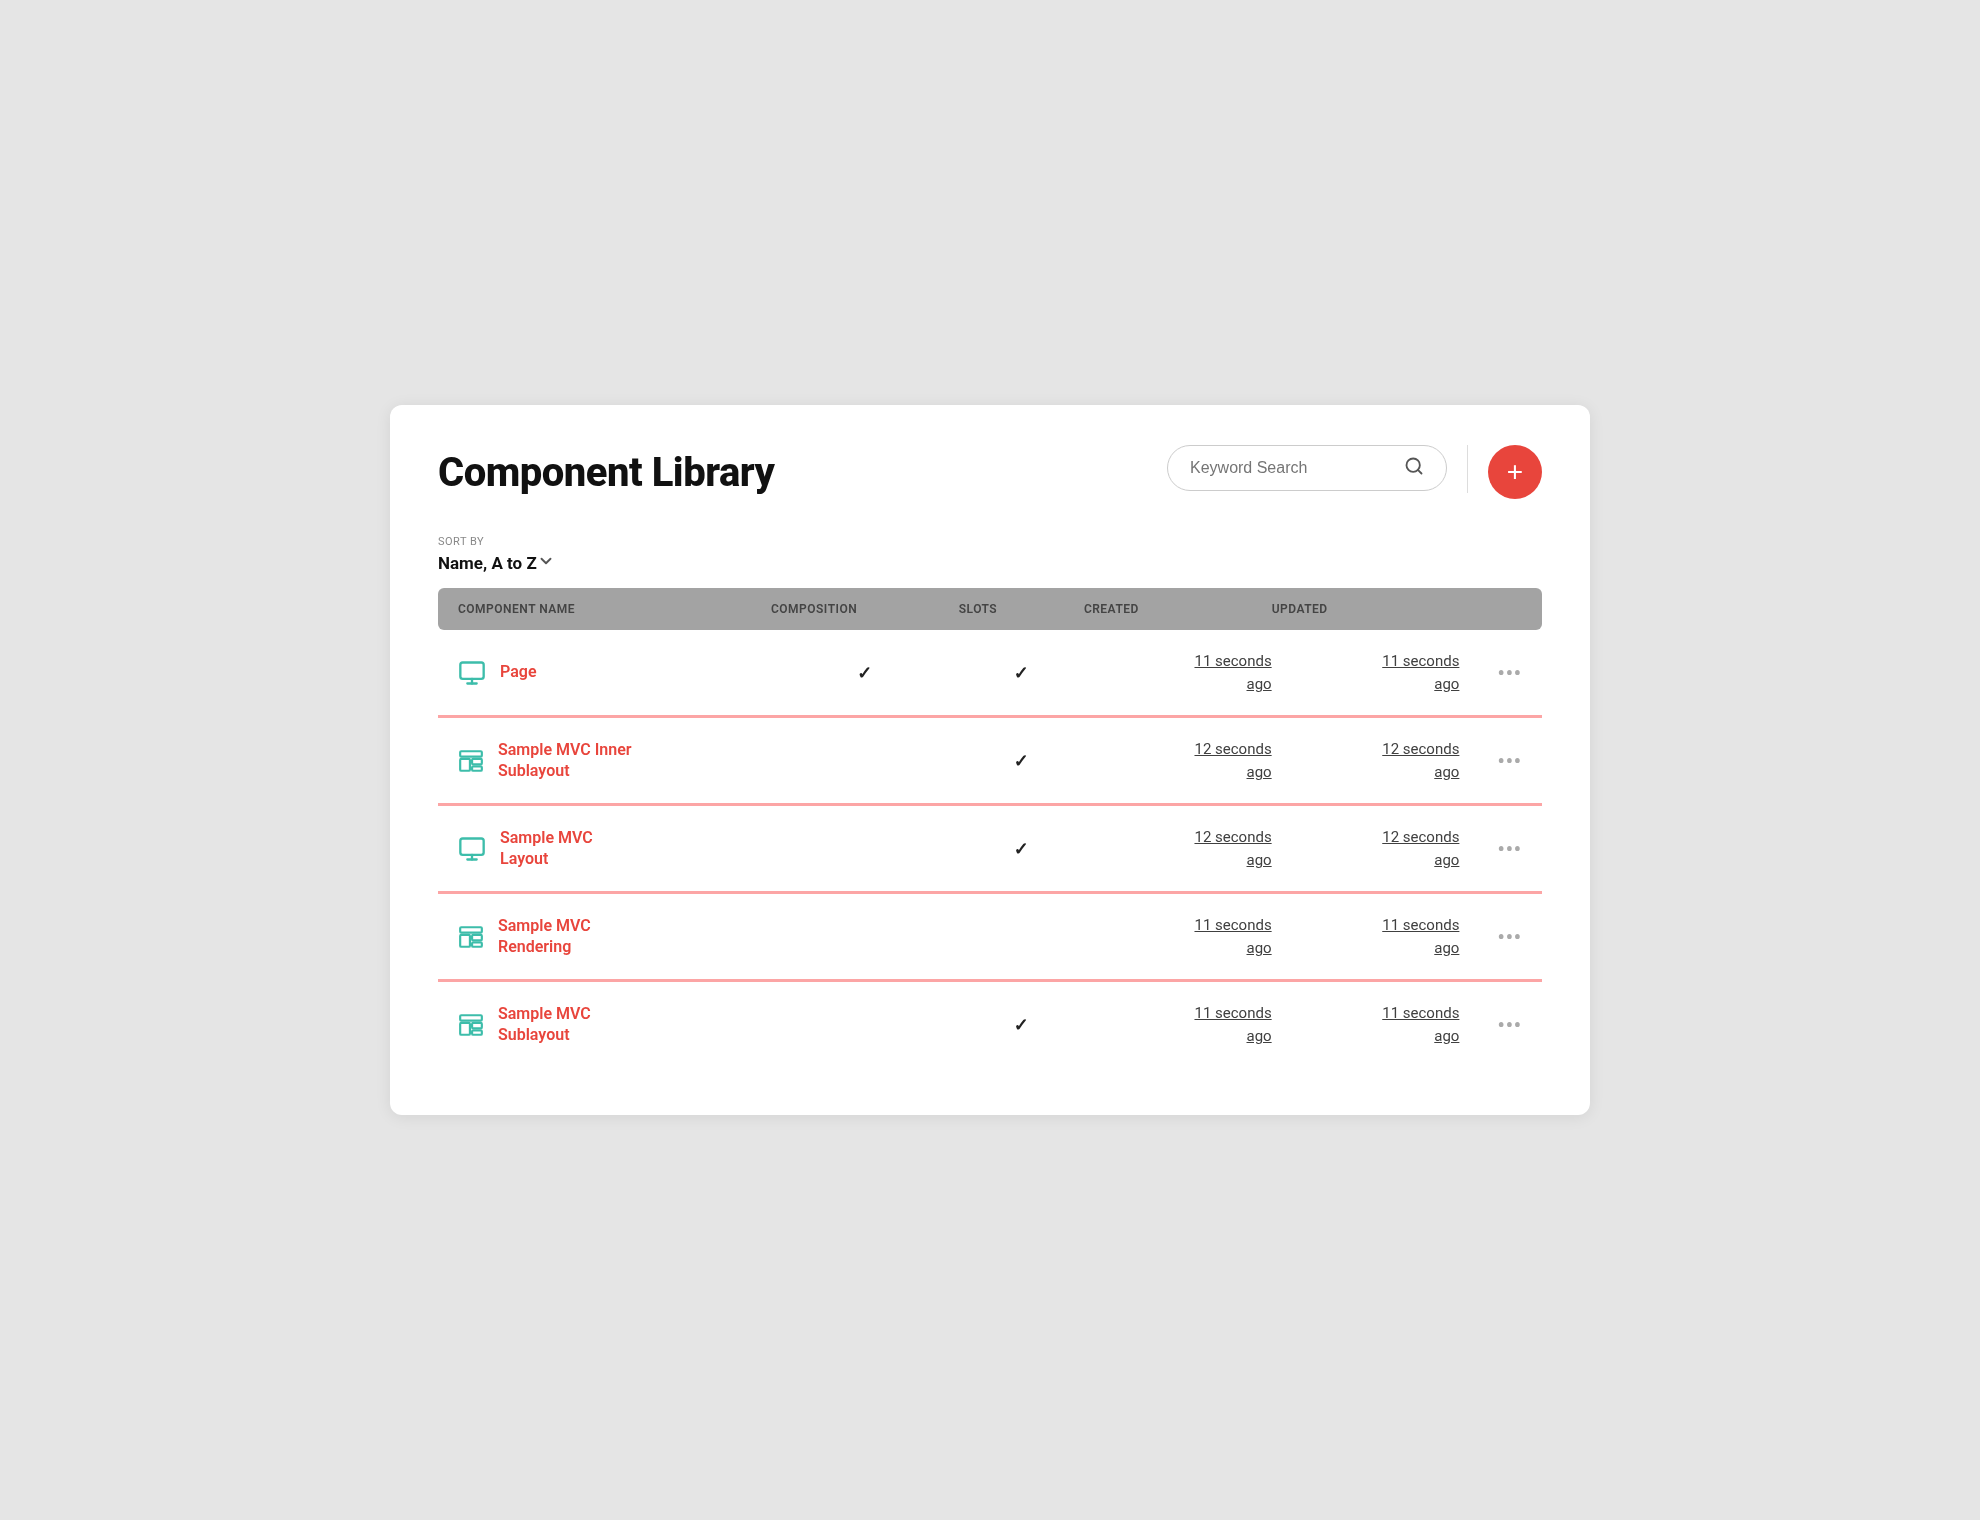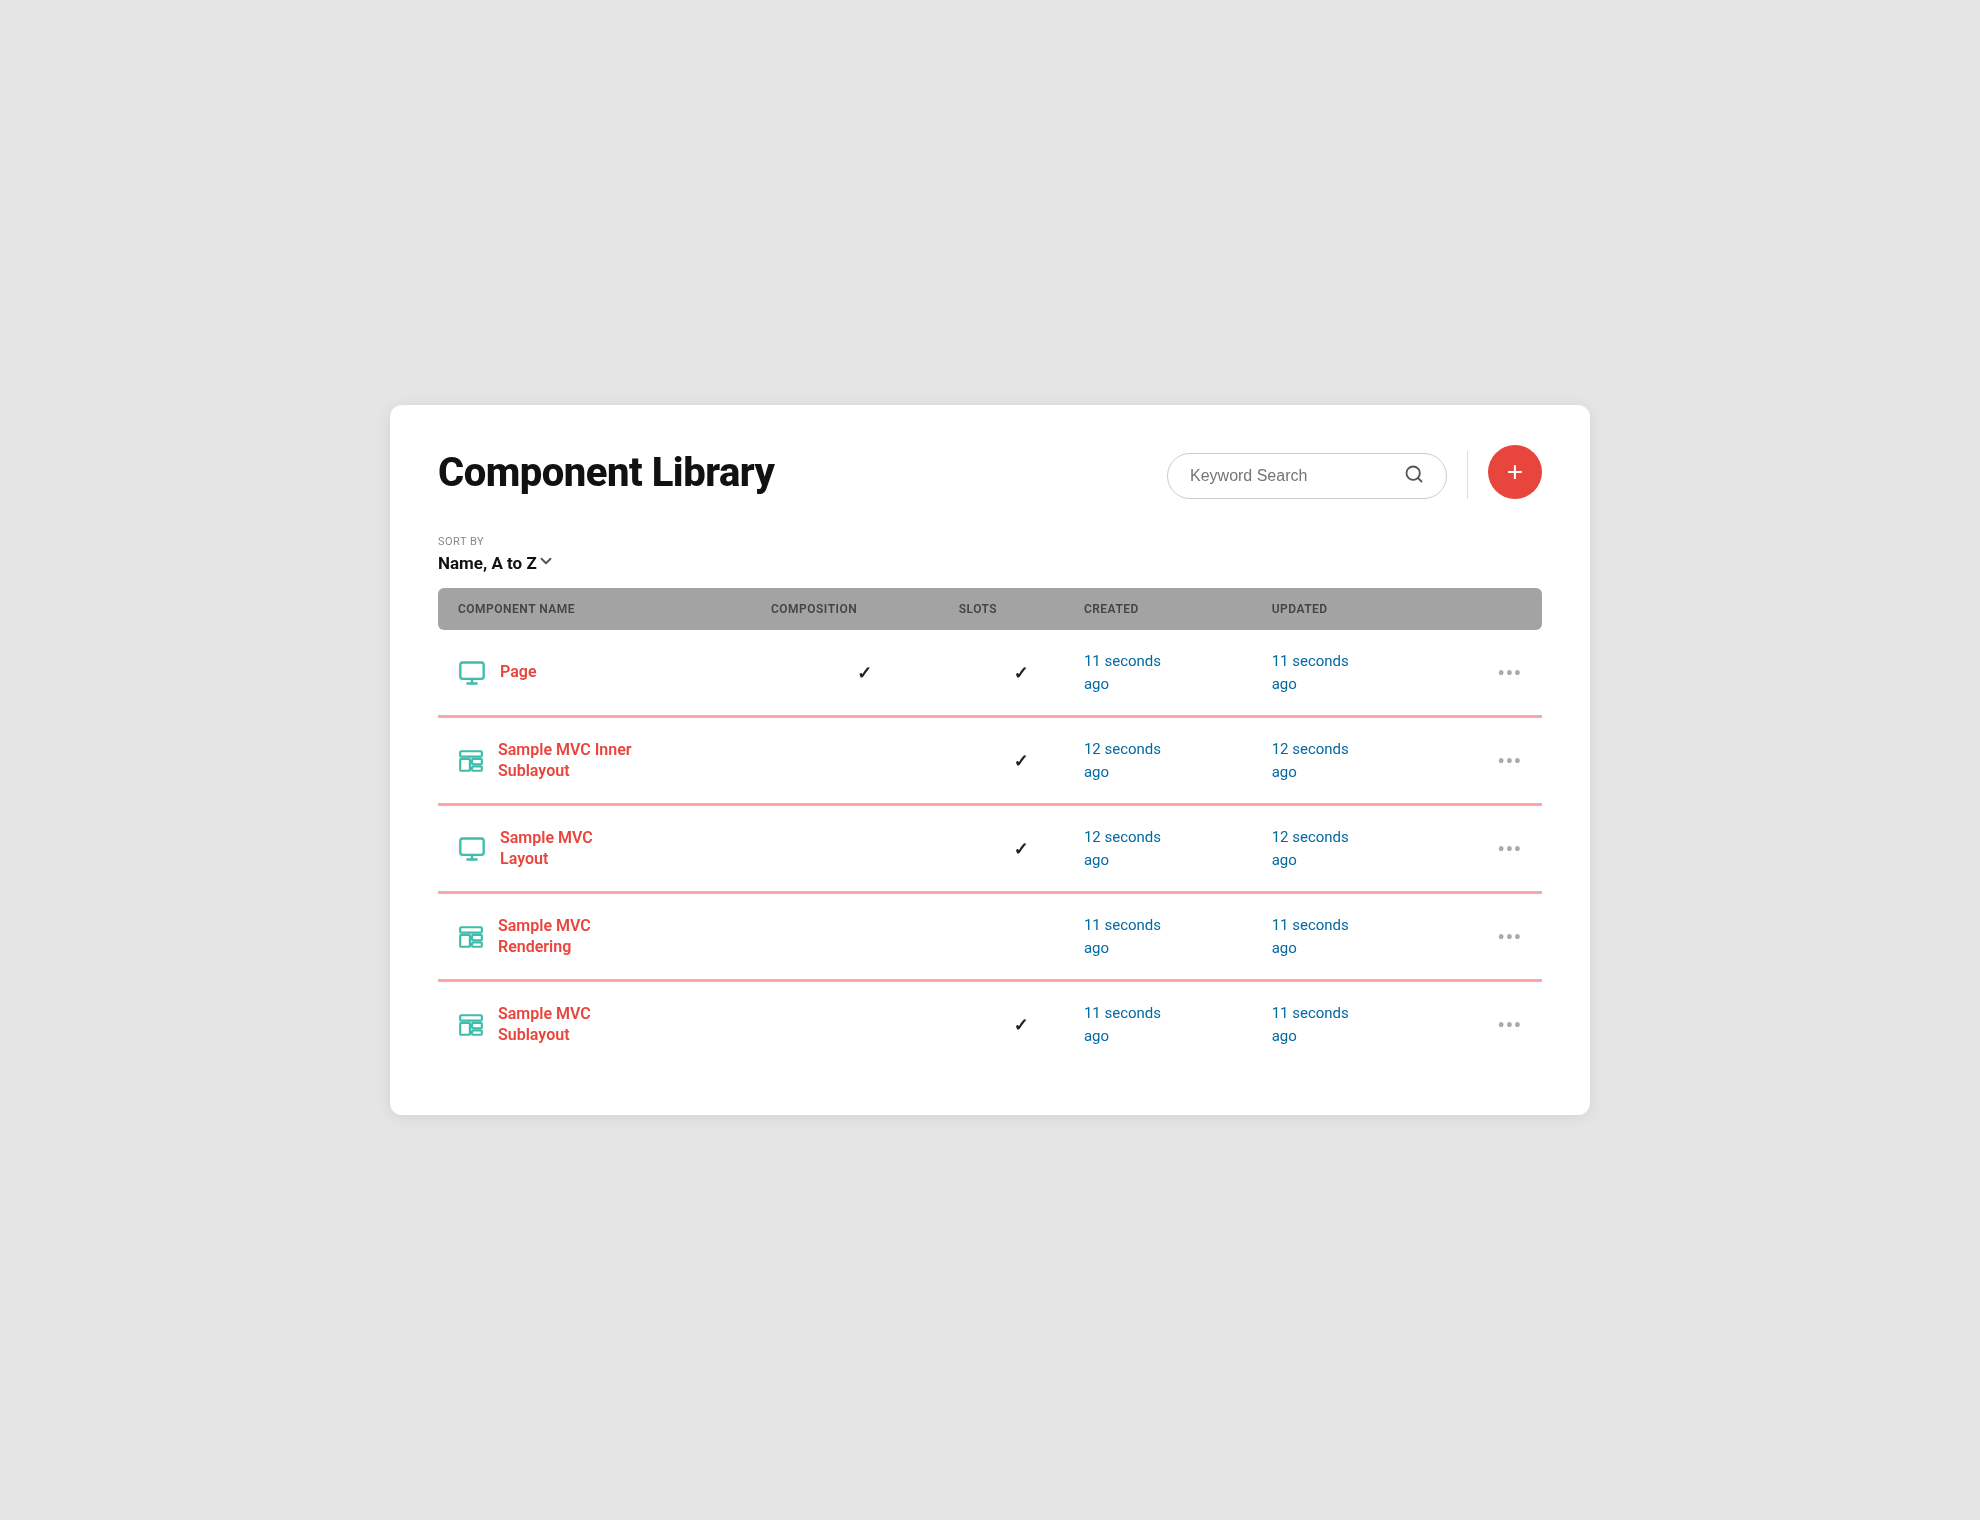--- a/index.html
+++ b/index.html
@@ -28,21 +28,21 @@
       margin-bottom: 36px;
     }
     .page-title {
       font-size: 40px;
       font-weight: 800;
       color: #111;
       letter-spacing: -0.5px;
     }
     .header-right {
       display: flex;
-      align-items: flex-end;
+      align-items: flex-start;
       gap: 20px;
     }
     .search-box {
       display: flex;
       align-items: center;
       border: 1.5px solid #ccc;
       border-radius: 50px;
       padding: 10px 22px;
       gap: 10px;
       width: 280px;
@@ -168,23 +168,24 @@
     }
     .checkmark {
       font-size: 18px;
       color: #222;
       font-weight: 600;
     }
 
     
     .time-cell {
       font-size: 15px;
-      color: #0369a1;
-      text-align: left;
+      color: #404040;
+      text-align: right;
       line-height: 1.5;
+      text-decoration: underline;
     }
 
     
     .more-cell {
       display: flex;
       align-items: center;
       justify-content: flex-end;
       cursor: pointer;
     }
     .more-dots {

